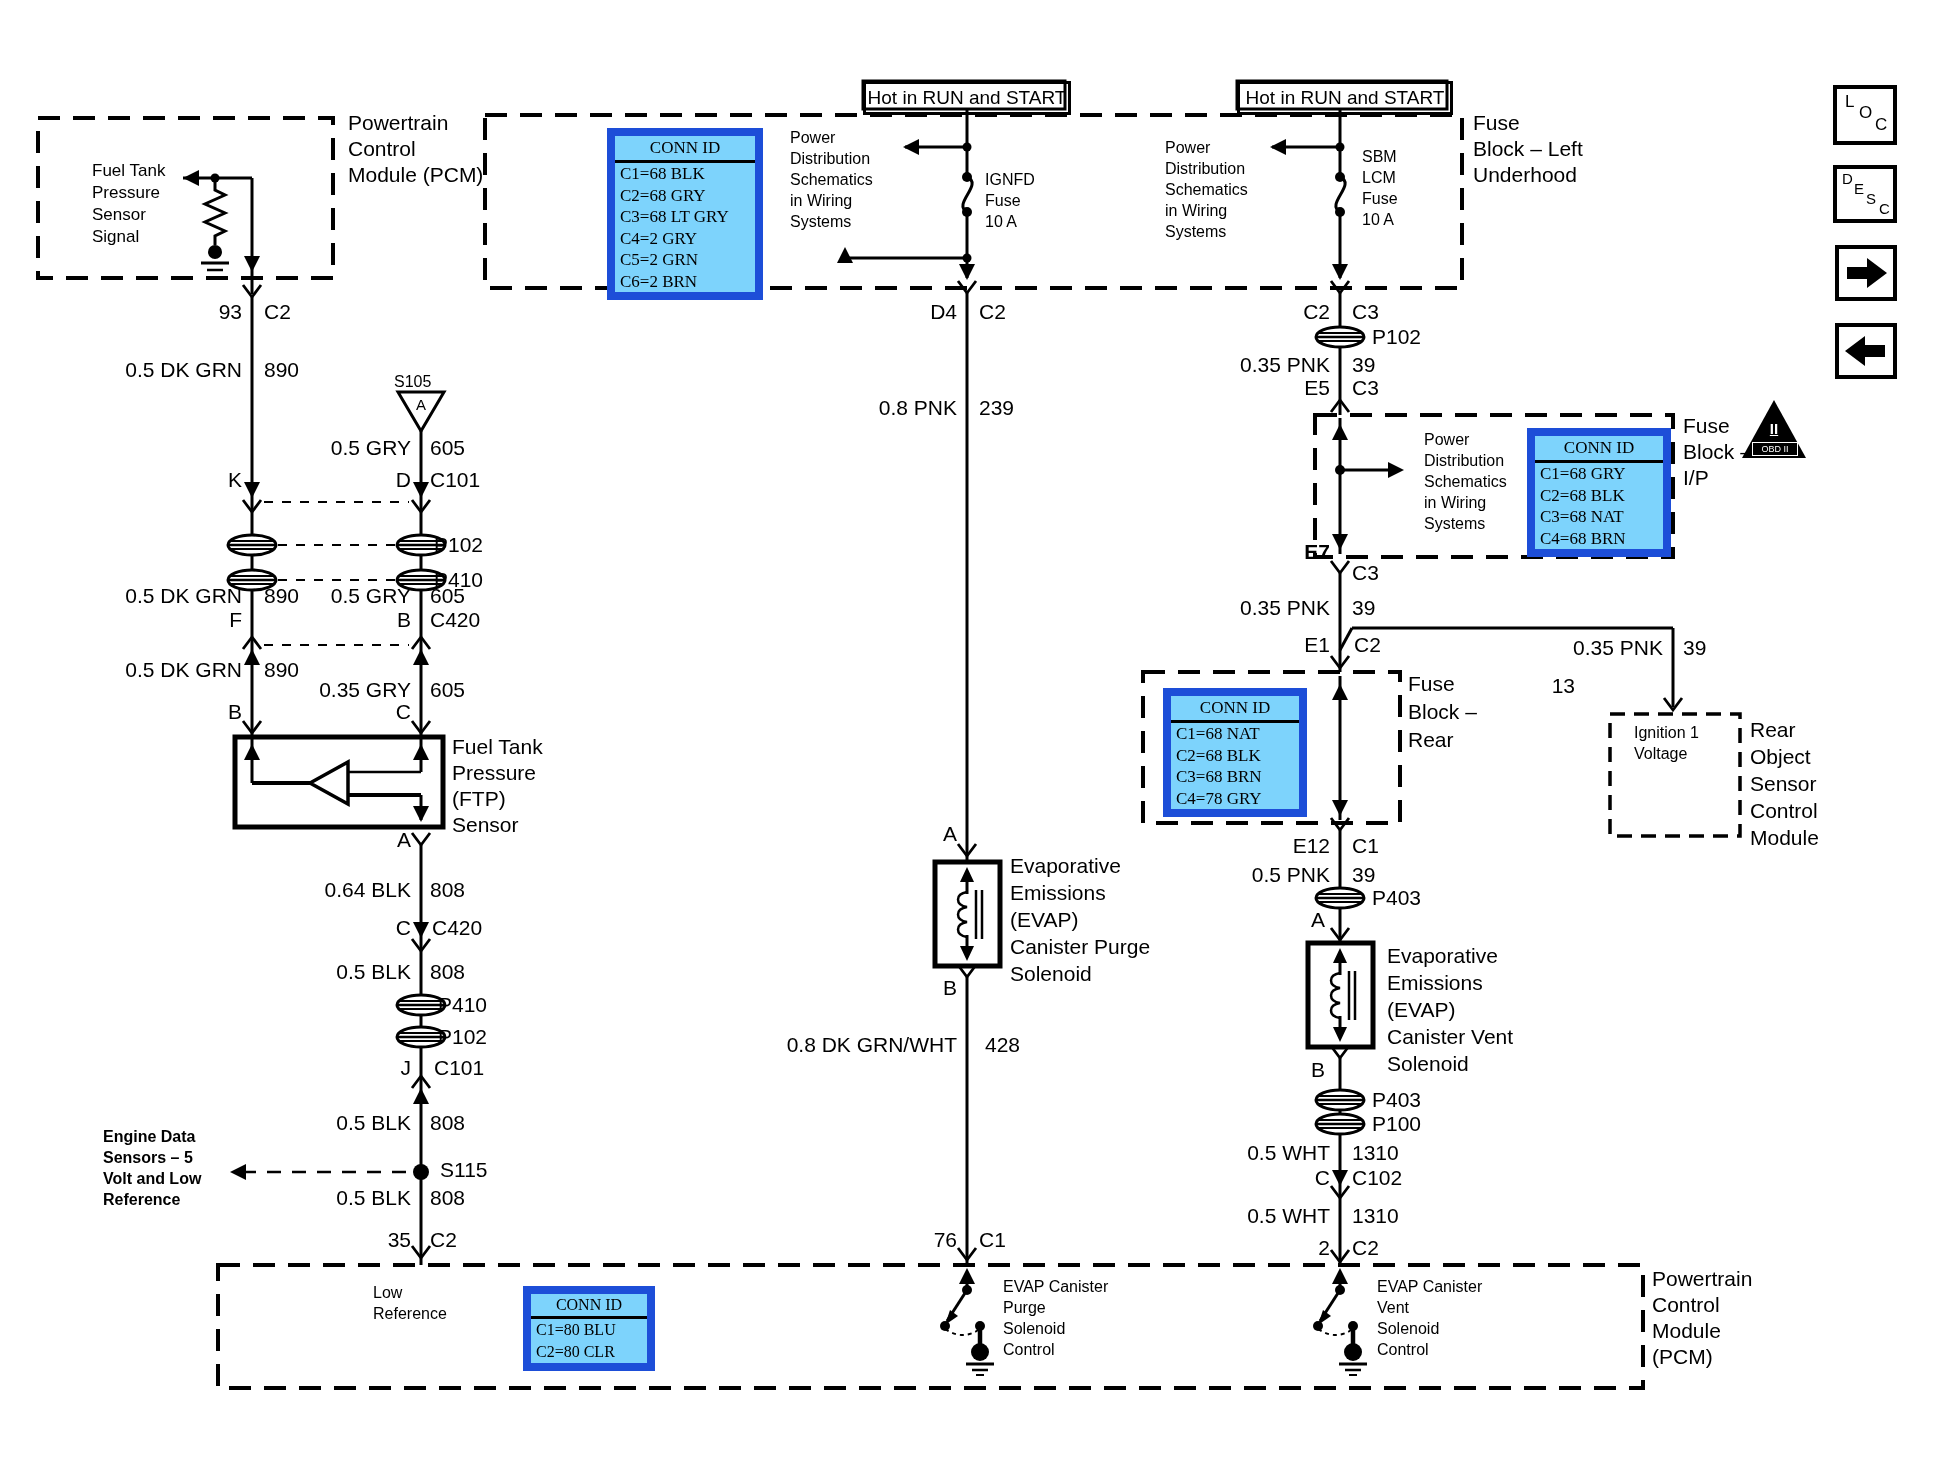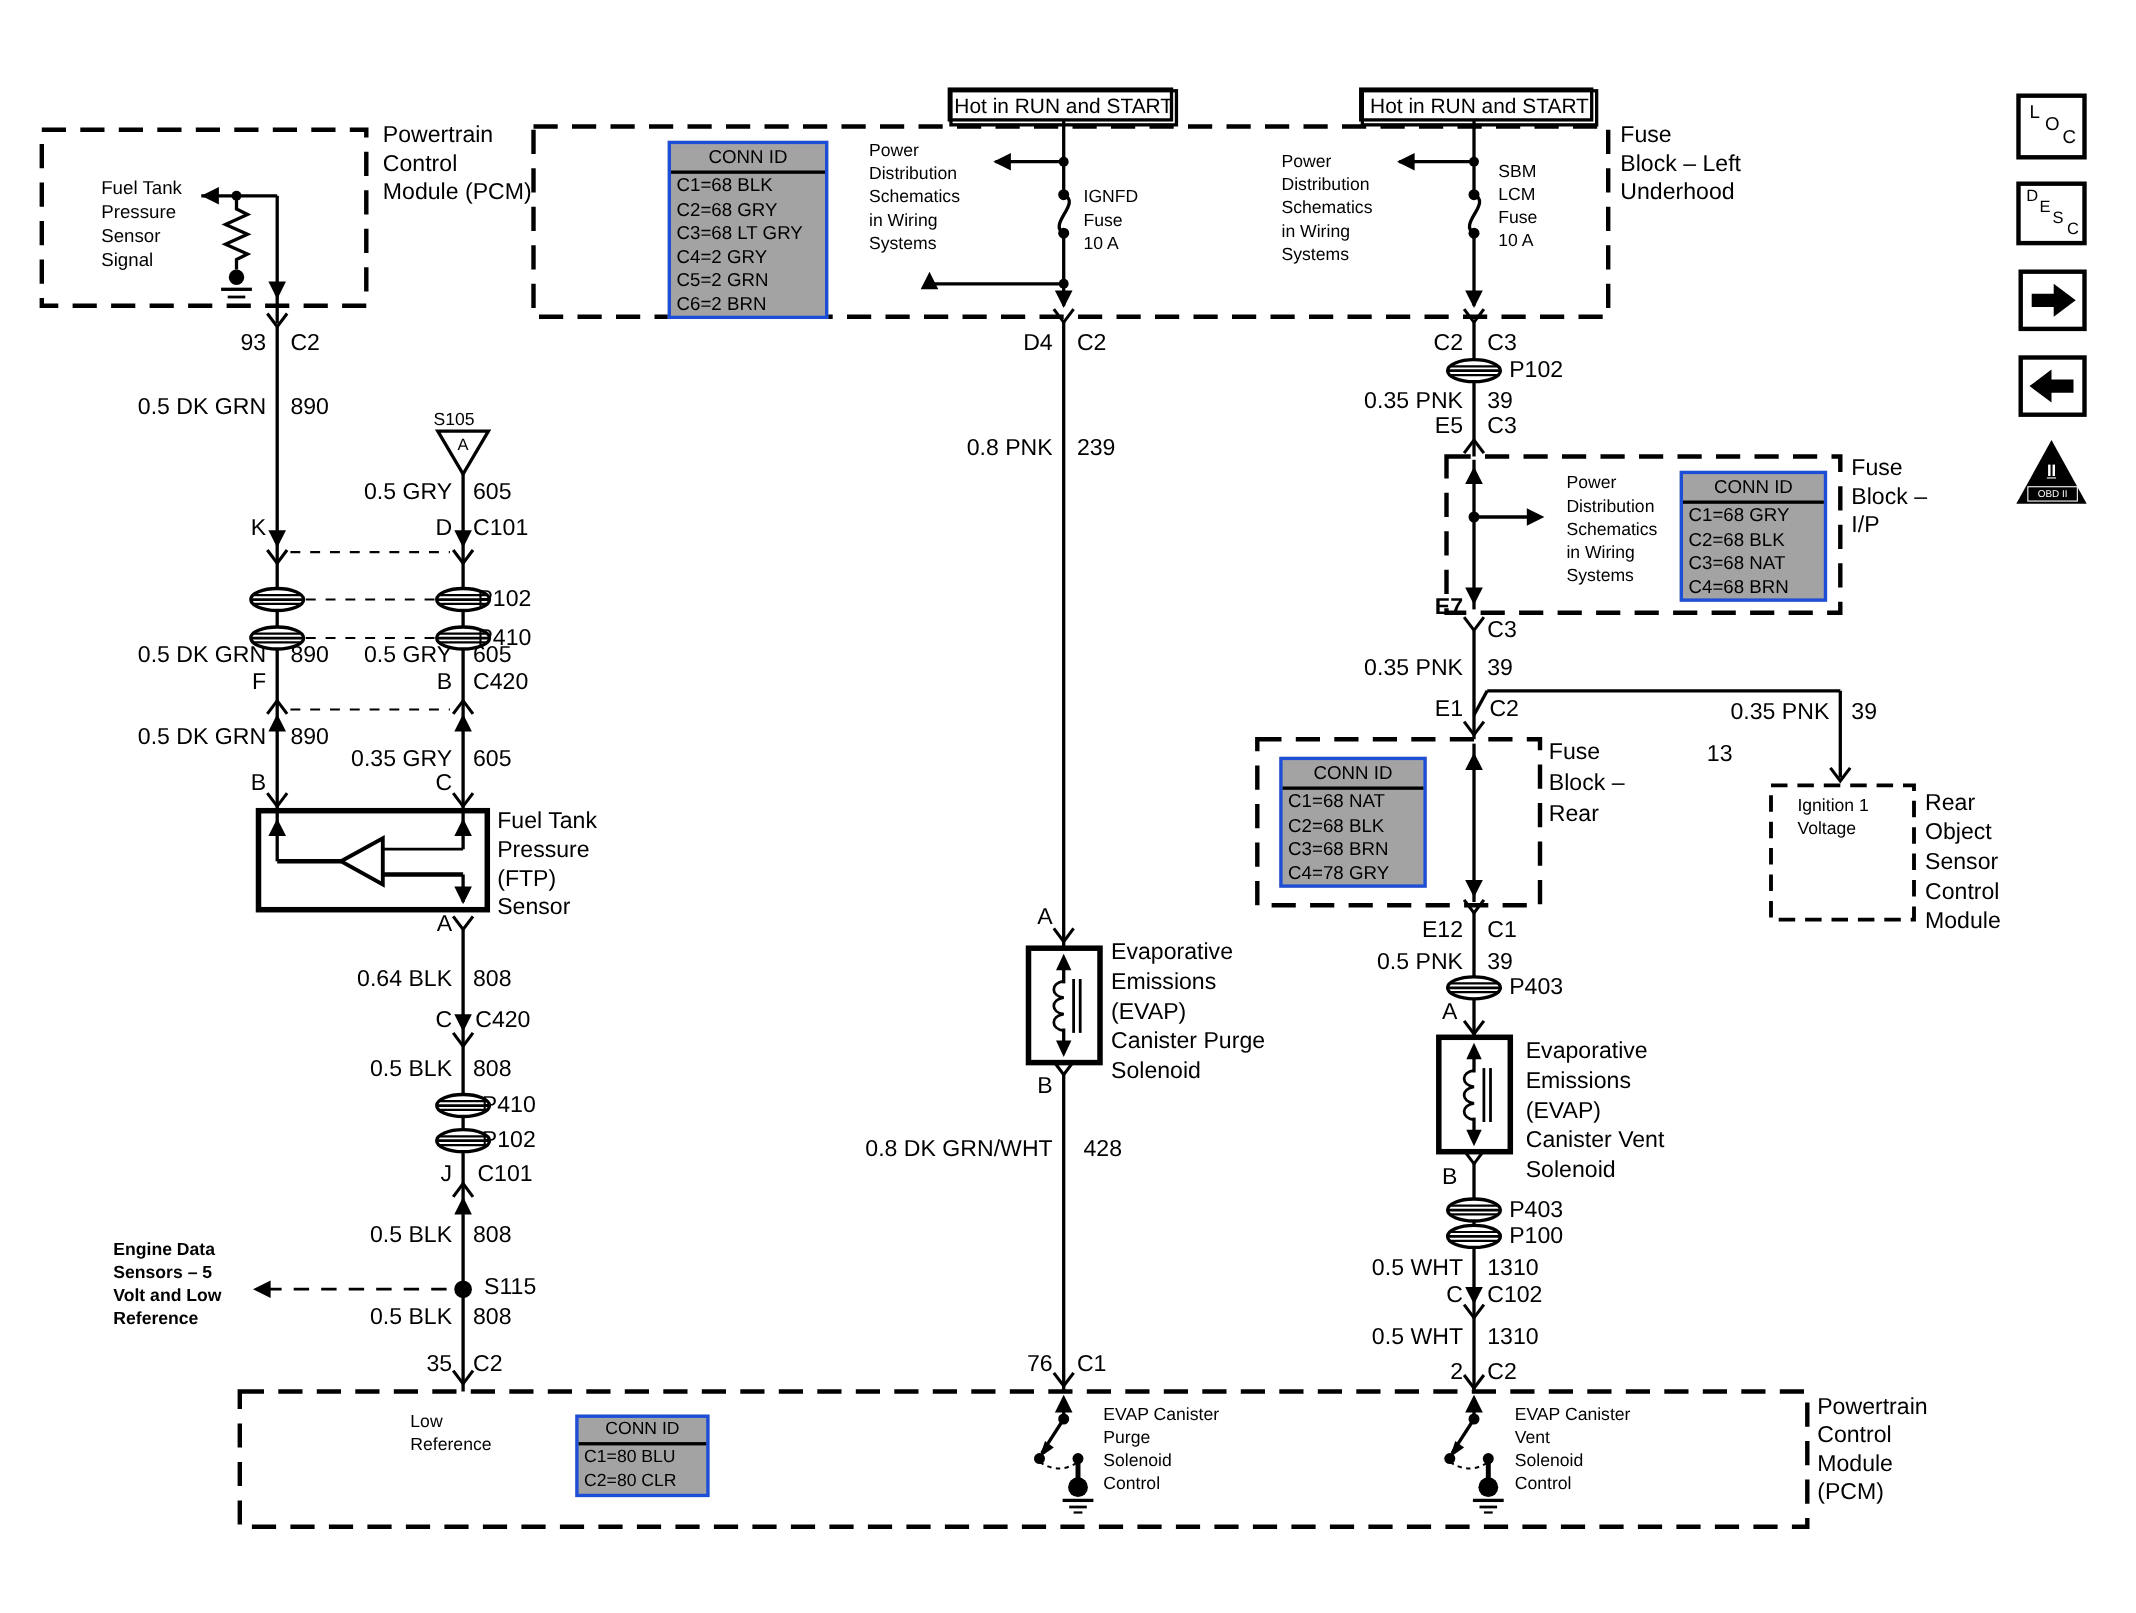--- a/index.html
+++ b/index.html
@@ -9,21 +9,21 @@
   .t{position:absolute;font-size:21px;line-height:24px;white-space:nowrap;}
   .r{text-align:right;}
   .p{white-space:pre-line;}
   .s16{font-size:16px;line-height:21px;}
   .s17{font-size:17px;line-height:22px;}
   .lh26{line-height:26px;}
   .lh27{line-height:27px;}
   .lh28{line-height:28px;}
   .banner{position:absolute;border:3px solid #000;text-align:center;
           font-size:19px;white-space:nowrap;}
-  .connbox{position:absolute;border:3px solid #1d4ed8;background:#a3a3a3;}
+  .connbox{position:absolute;border:8px solid #1d4ed8;background:#7dd3fc;font-family:Liberation Serif, serif;}
   .connbox .ct{border-bottom:3px solid #000;text-align:center;font-size:17px;
                line-height:24px;}
   .connbox .ci{font-size:17px;line-height:21.5px;padding-left:5px;white-space:nowrap;}
   .btn{position:absolute;border:4px solid #000;background:#fff;}
   .btn span{position:absolute;font-size:17px;}
   .k  {stroke:#000;fill:none;stroke-width:3;}
   .k25{stroke:#000;fill:none;stroke-width:2.5;}
   .k4 {stroke:#000;fill:none;stroke-width:4;}
   .dsh{stroke:#000;fill:none;stroke-width:2;stroke-dasharray:9,9;}
   .dshL{stroke:#000;fill:none;stroke-width:2.5;stroke-dasharray:14,11;}
@@ -442,21 +442,21 @@
 <div class="btn" style="left:1835px;top:245px;width:54px;height:48px;">
   <svg width="54" height="48" viewBox="0 0 54 48">
     <polygon points="8,18 28,18 28,9 48,24 28,39 28,30 8,30" fill="#000"></polygon>
   </svg>
 </div>
 <div class="btn" style="left:1835px;top:323px;width:54px;height:48px;">
   <svg width="54" height="48" viewBox="0 0 54 48">
     <polygon points="46,18 26,18 26,9 6,24 26,39 26,30 46,30" fill="#000"></polygon>
   </svg>
 </div>
-<div style="position:absolute;left:1831px;top:398px;width:68px;height:62px;">
+<div style="position:absolute;left:1740px;top:398px;width:68px;height:62px;">
   <svg width="68" height="62" viewBox="0 0 68 62">
     <polygon points="34,2 66,60 2,60" fill="#000"></polygon>
   </svg>
   <span style="position:absolute;left:0;top:22px;width:68px;text-align:center;color:#fff;font-size:15px;font-weight:bold;text-decoration:underline;">II</span>
   <span style="position:absolute;left:12px;top:44px;width:44px;text-align:center;color:#fff;font-size:9px;border:1px solid #fff;line-height:12px;">OBD II</span>
 </div>
 
 </div>
 
 </body></html>

